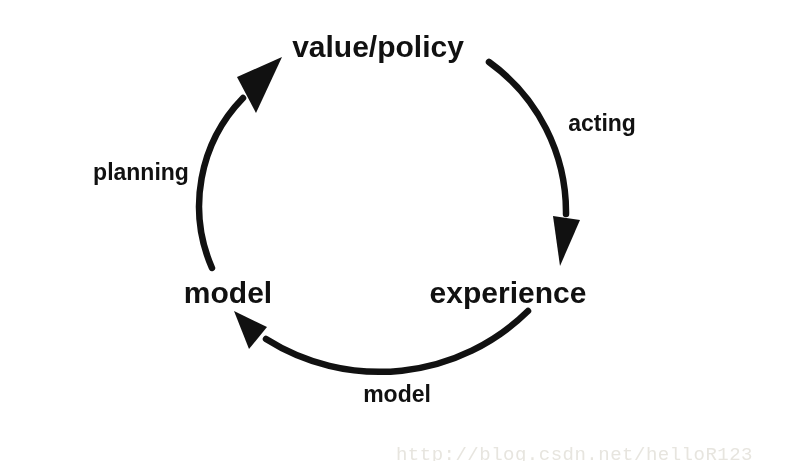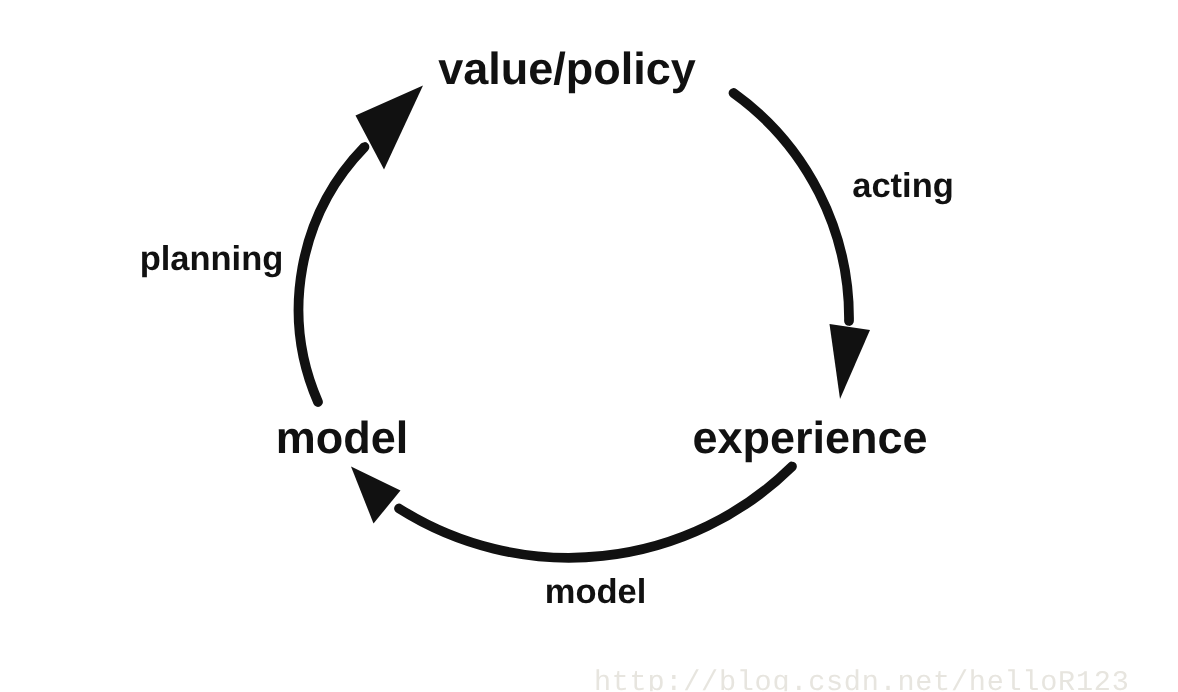--- a/index.html
+++ b/index.html
@@ -87,21 +87,21 @@
     <g>
       <path class="arrow-shaft" d="M 528 311 A 212 212 0 0 1 266 339"></path>
       <polygon class="arrow-head" points="234,311 267,327 249,349"></polygon>
     </g>
   </svg>
 
   <div class="node-label" style="left:378px; top:30px;">value/policy</div>
 
   <div class="node-label" style="left:228px; top:276px;">model</div>
 
-  <div class="node-label" style="left:540px; top:276px;">experience</div>
+  <div class="node-label" style="left:508px; top:276px;">experience</div>
 
   <div class="edge-label" style="left:602px; top:111px;">acting</div>
 
   <div class="edge-label" style="left:141px; top:160px;">planning</div>
 
   <div class="edge-label" style="left:397px; top:382px;">
     <span class="line">model</span>
   </div>
 
   <div class="watermark">http://blog.csdn.net/helloR123</div>

